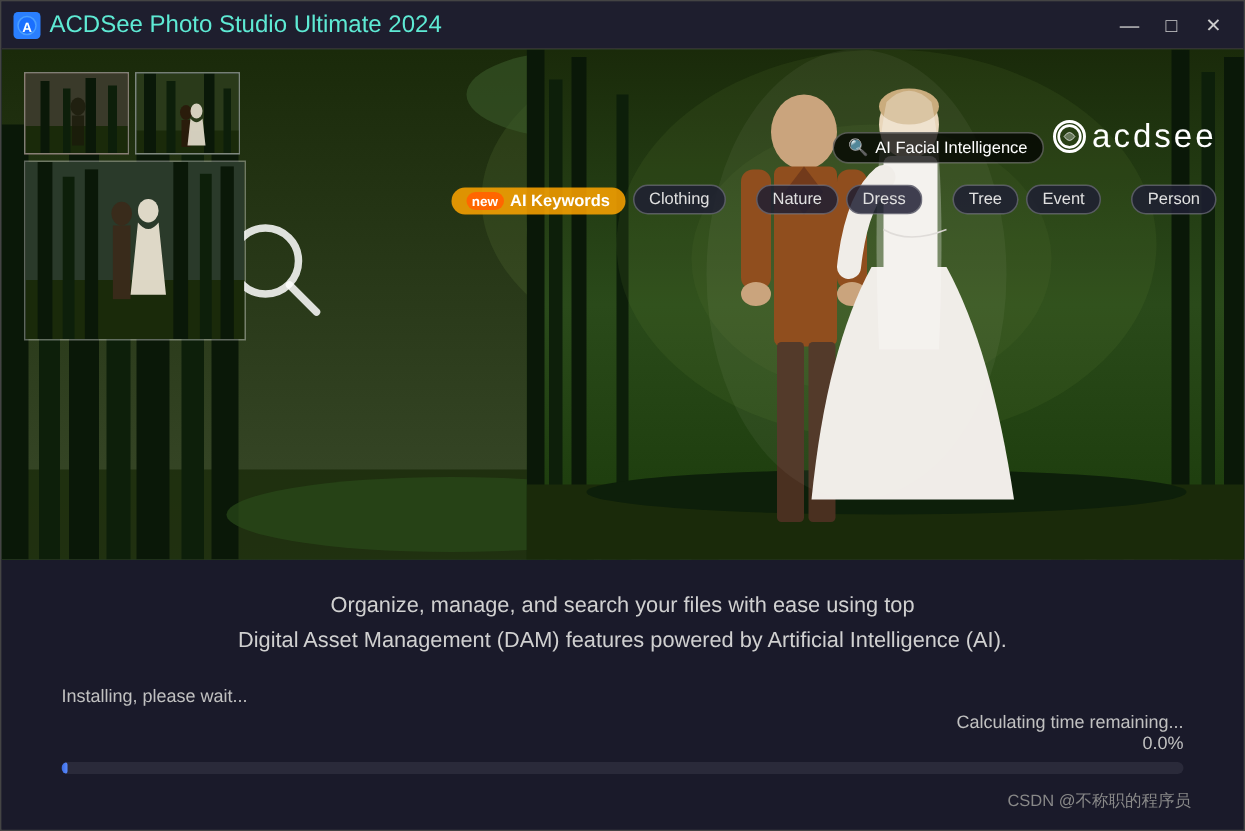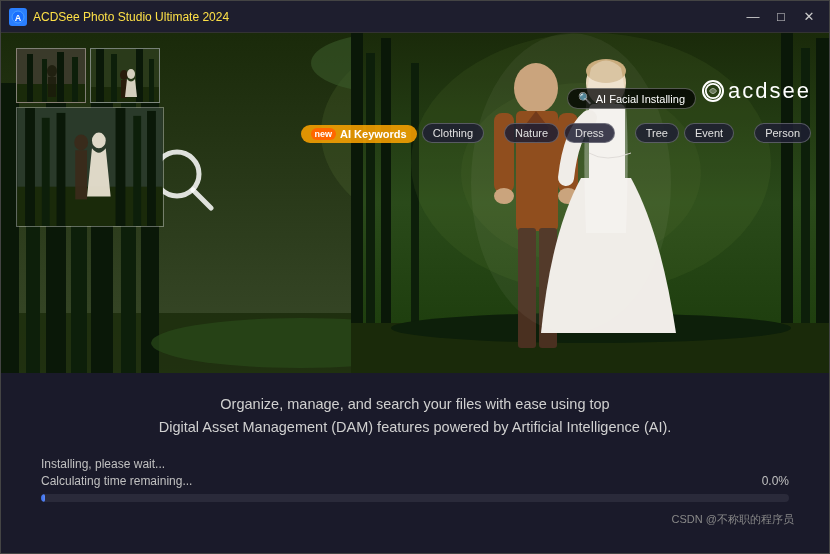--- a/index.html
+++ b/index.html
@@ -33,22 +33,22 @@
       background: #2a7fff;
       border-radius: 3px;
       display: flex;
       align-items: center;
       justify-content: center;
       font-size: 10px;
       color: white;
       font-weight: bold;
     }
     #title-text {
-      color: #fde047;
-      font-size: 12px;
+      color: #5eead4;
+      font-size: 16px;
     }
     #window-controls {
       display: flex;
       gap: 4px;
     }
     .win-btn {
       width: 24px;
       height: 20px;
       background: transparent;
       border: none;
@@ -182,20 +182,21 @@
       color: #c0c0c0;
       font-size: 12px;
       margin-bottom: 3px;
     }
 
     #status-line2-row {
       display: flex;
       justify-content: space-between;
       align-items: flex-end;
       margin-bottom: 6px;
+      flex-direction: column;
     }
 
     #status-line2 {
       color: #c0c0c0;
       font-size: 12px;
     }
 
     #progress-percent {
       color: #c0c0c0;
       font-size: 12px;
@@ -468,21 +469,21 @@
       <path d="M240 35 Q255 20 270 35 Q280 80 275 200 L235 200 Q230 80 240 35" fill="rgba(255,255,255,0.3)"></path>
 
       <path d="M238 85 Q220 100 215 145" fill="none" stroke="#f0ece8" stroke-width="16" stroke-linecap="round"></path>
 
       <ellipse cx="220" cy="150" rx="100" ry="150" fill="#fffaee" opacity="0.05"></ellipse>
     </svg>
   </div>
 
   <div id="ai-facial-tag">
     <span style="font-size:11px;">🔍</span>
-    <span>AI Facial Installing</span>
+    <span>AI Facial Intelligence</span>
   </div>
 
   <div id="ai-keywords-container">
     <div id="ai-keywords-tag">
       <span id="new-badge">new</span>
       <span>AI Keywords</span>
     </div>
     <div class="keyword-row">
       <span class="keyword-tag">Clothing</span>
       <span class="keyword-tag">Nature</span>

